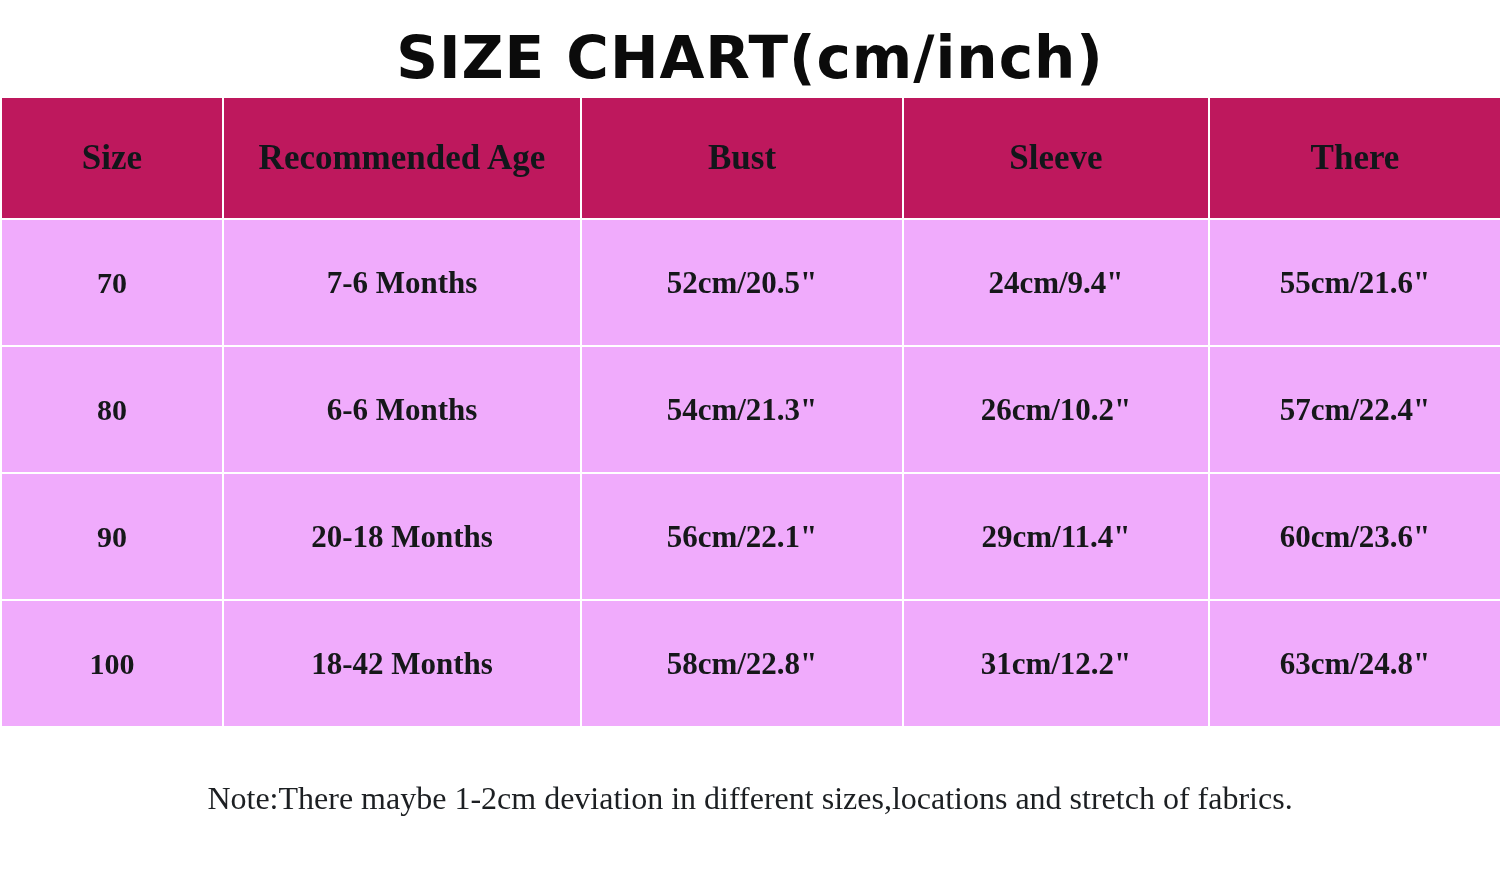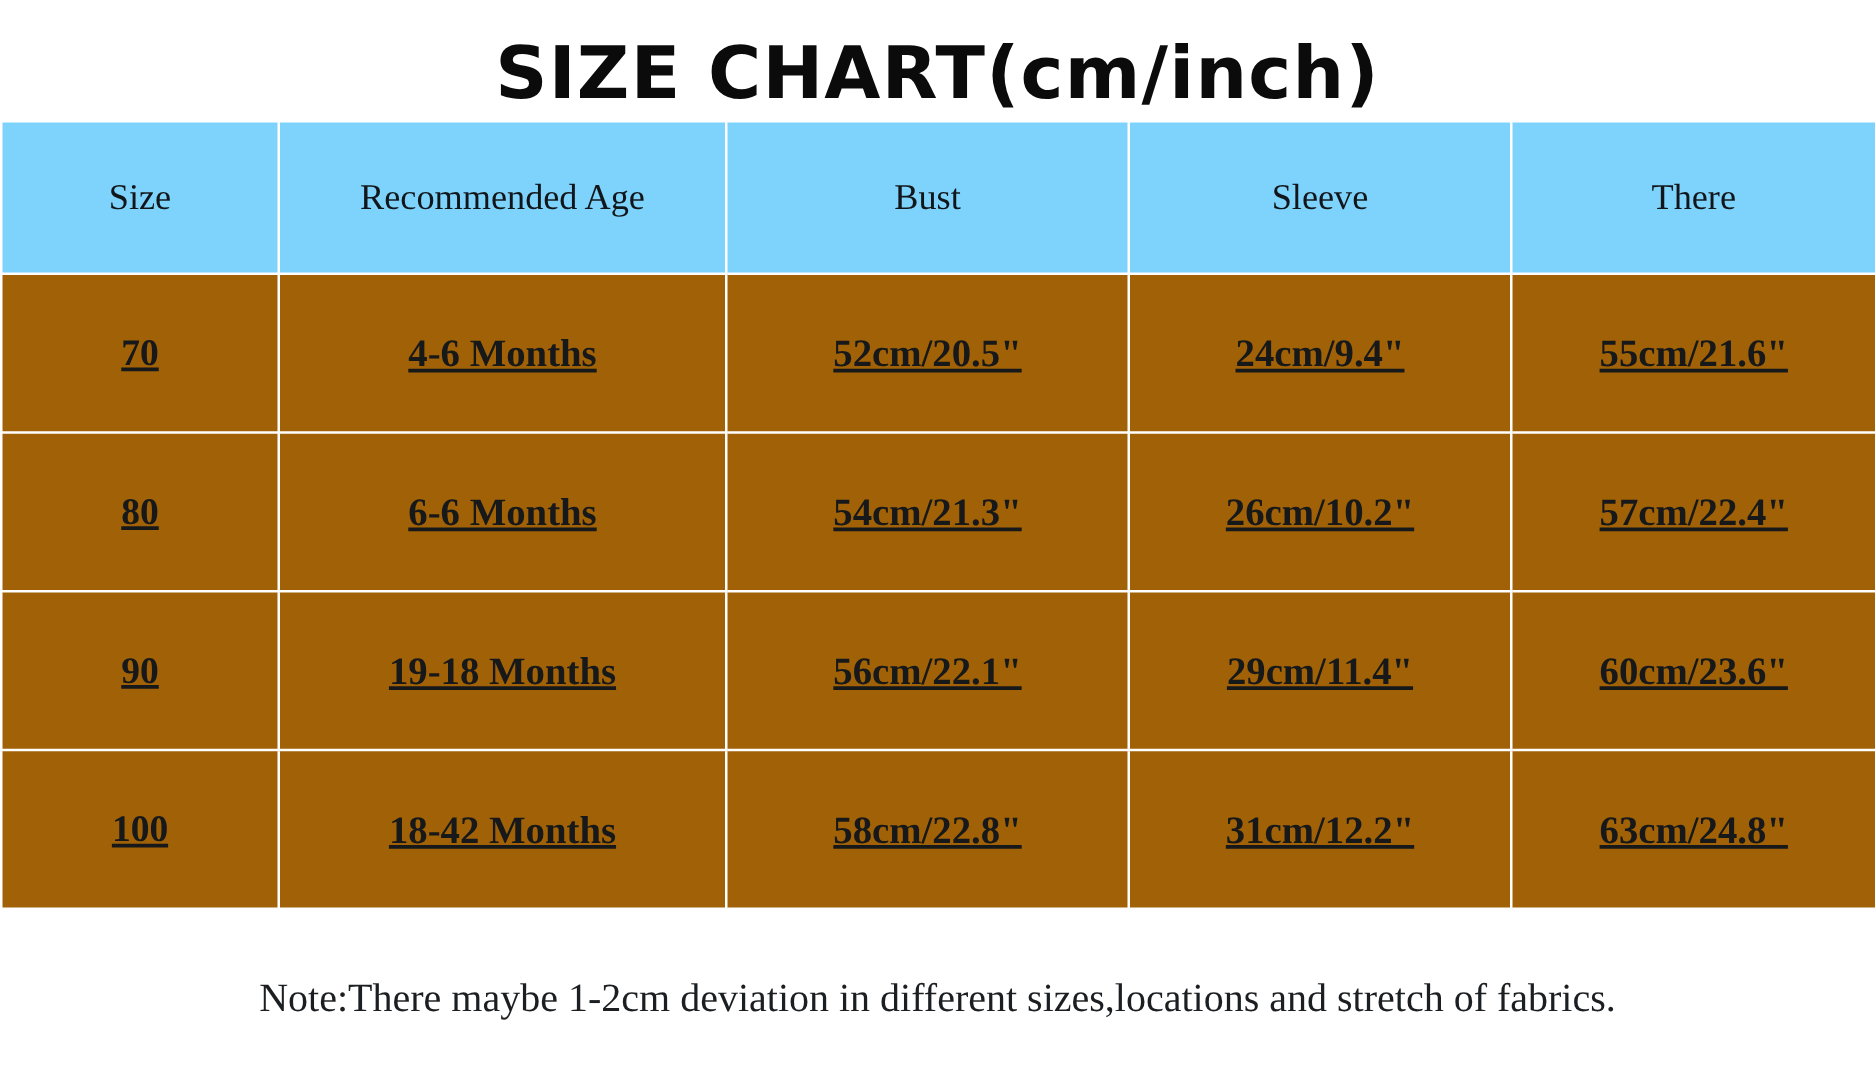--- a/index.html
+++ b/index.html
@@ -40,32 +40,31 @@
   }
   table.size-chart th,
   table.size-chart td {
     border: 2px solid #ffffff;
     text-align: center;
     vertical-align: middle;
     font-family: "Liberation Serif", serif;
     color: #16181a;
   }
   table.size-chart thead th {
-    background: #7dd3fc;
+    background: #be185d;
     height: 118px;
-    font-size: 29px;
-    font-weight: 400;
+    font-size: 35px;
+    font-weight: 700;
     color: #12161a;
   }
   table.size-chart tbody td {
-    background: #a16207;
+    background: #f0abfc;
     height: 123px;
     font-size: 31px;
     font-weight: 700;
-    text-decoration: underline;
   }
   table.size-chart tbody td.size-col {
     font-size: 30px;
     font-weight: 700;
   }
   col.c1 { width: 222px; }
   col.c2 { width: 358px; }
   col.c3 { width: 322px; }
   col.c4 { width: 306px; }
   col.c5 { width: 292px; }
@@ -103,35 +102,35 @@
         <th>Size</th>
         <th>Recommended Age</th>
         <th>Bust</th>
         <th>Sleeve</th>
         <th>There</th>
       </tr>
     </thead>
     <tbody>
       <tr>
         <td class="size-col">70</td>
-        <td>4-6 Months</td>
+        <td>7-6 Months</td>
         <td>52cm/20.5"</td>
         <td>24cm/9.4"</td>
         <td>55cm/21.6"</td>
       </tr>
       <tr>
         <td class="size-col">80</td>
         <td>6-6 Months</td>
         <td>54cm/21.3"</td>
         <td>26cm/10.2"</td>
         <td>57cm/22.4"</td>
       </tr>
       <tr>
         <td class="size-col">90</td>
-        <td>19-18 Months</td>
+        <td>20-18 Months</td>
         <td>56cm/22.1"</td>
         <td>29cm/11.4"</td>
         <td>60cm/23.6"</td>
       </tr>
       <tr>
         <td class="size-col">100</td>
         <td>18-42 Months</td>
         <td>58cm/22.8"</td>
         <td>31cm/12.2"</td>
         <td>63cm/24.8"</td>

